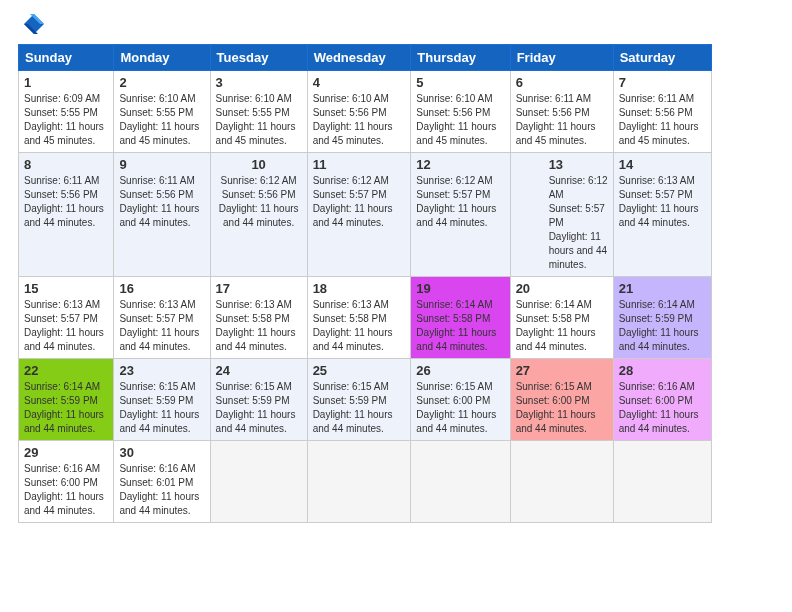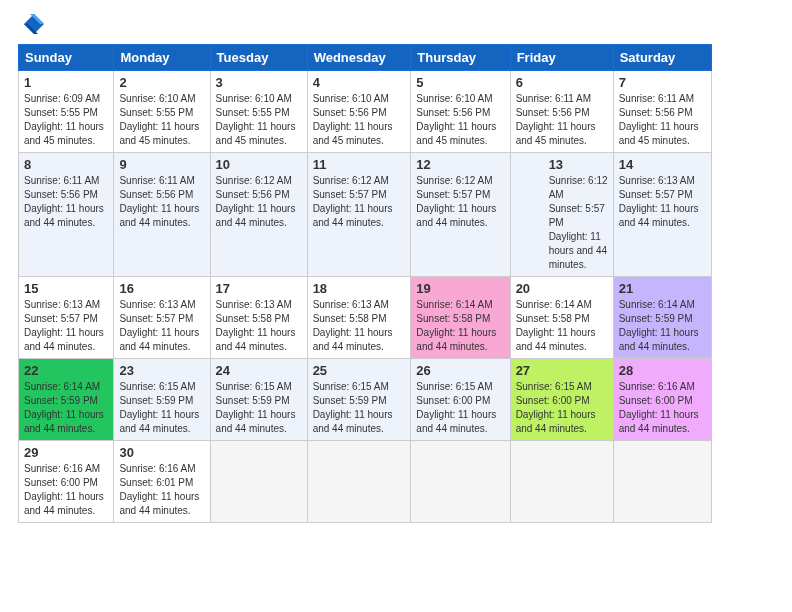--- a/index.html
+++ b/index.html
@@ -166,21 +166,21 @@
         </tr>
         <tr>
           <td style="background: rgb(238, 243, 251);">
             <span class="day-number">8</span>
             <div class="day-info">Sunrise: 6:11 AM<br>Sunset: 5:56 PM<br>Daylight: 11 hours and 44 minutes.</div>
           </td>
           <td style="background: rgb(238, 243, 251);">
             <span class="day-number">9</span>
             <div class="day-info">Sunrise: 6:11 AM<br>Sunset: 5:56 PM<br>Daylight: 11 hours and 44 minutes.</div>
           </td>
-          <td style="background: rgb(238, 243, 251);">
+          <td style="background: rgb(238, 243, 251); text-align: center;">
             <span class="day-number">10</span>
             <div class="day-info">Sunrise: 6:12 AM<br>Sunset: 5:56 PM<br>Daylight: 11 hours and 44 minutes.</div>
           </td>
           <td style="background: rgb(238, 243, 251);">
             <span class="day-number">11</span>
             <div class="day-info">Sunrise: 6:12 AM<br>Sunset: 5:57 PM<br>Daylight: 11 hours and 44 minutes.</div>
           </td>
           <td style="background: rgb(238, 243, 251);">
             <span class="day-number">12</span>
             <div class="day-info">Sunrise: 6:12 AM<br>Sunset: 5:57 PM<br>Daylight: 11 hours and 44 minutes.</div>
@@ -204,55 +204,55 @@
             <div class="day-info">Sunrise: 6:13 AM<br>Sunset: 5:57 PM<br>Daylight: 11 hours and 44 minutes.</div>
           </td>
           <td style="background: rgb(255, 255, 255);">
             <span class="day-number">17</span>
             <div class="day-info">Sunrise: 6:13 AM<br>Sunset: 5:58 PM<br>Daylight: 11 hours and 44 minutes.</div>
           </td>
           <td style="background: rgb(255, 255, 255);">
             <span class="day-number">18</span>
             <div class="day-info">Sunrise: 6:13 AM<br>Sunset: 5:58 PM<br>Daylight: 11 hours and 44 minutes.</div>
           </td>
-          <td style="background: #f9a8d4; margin-left: 27px;">
+          <td style="background: #d946ef; margin-left: 27px;">
             <span class="day-number">19</span>
             <div class="day-info">Sunrise: 6:14 AM<br>Sunset: 5:58 PM<br>Daylight: 11 hours and 44 minutes.</div>
           </td>
           <td style="background: rgb(255, 255, 255);">
             <span class="day-number">20</span>
             <div class="day-info">Sunrise: 6:14 AM<br>Sunset: 5:58 PM<br>Daylight: 11 hours and 44 minutes.</div>
           </td>
           <td style="background: #c4b5fd;">
             <span class="day-number">21</span>
             <div class="day-info">Sunrise: 6:14 AM<br>Sunset: 5:59 PM<br>Daylight: 11 hours and 44 minutes.</div>
           </td>
         </tr>
         <tr>
-          <td style="background: #22c55e; margin-top: 31px;">
+          <td style="background: #84cc16; margin-top: 31px;">
             <span class="day-number">22</span>
             <div class="day-info">Sunrise: 6:14 AM<br>Sunset: 5:59 PM<br>Daylight: 11 hours and 44 minutes.</div>
           </td>
           <td style="background: rgb(238, 243, 251);">
             <span class="day-number">23</span>
             <div class="day-info">Sunrise: 6:15 AM<br>Sunset: 5:59 PM<br>Daylight: 11 hours and 44 minutes.</div>
           </td>
           <td style="background: rgb(238, 243, 251);">
             <span class="day-number">24</span>
             <div class="day-info">Sunrise: 6:15 AM<br>Sunset: 5:59 PM<br>Daylight: 11 hours and 44 minutes.</div>
           </td>
           <td style="background: rgb(238, 243, 251);">
             <span class="day-number">25</span>
             <div class="day-info">Sunrise: 6:15 AM<br>Sunset: 5:59 PM<br>Daylight: 11 hours and 44 minutes.</div>
           </td>
           <td style="background: rgb(238, 243, 251);">
             <span class="day-number">26</span>
             <div class="day-info">Sunrise: 6:15 AM<br>Sunset: 6:00 PM<br>Daylight: 11 hours and 44 minutes.</div>
           </td>
-          <td style="background: #bef264;">
+          <td style="background: #fca5a5;">
             <span class="day-number">27</span>
             <div class="day-info">Sunrise: 6:15 AM<br>Sunset: 6:00 PM<br>Daylight: 11 hours and 44 minutes.</div>
           </td>
           <td style="background: #f0abfc;">
             <span class="day-number">28</span>
             <div class="day-info">Sunrise: 6:16 AM<br>Sunset: 6:00 PM<br>Daylight: 11 hours and 44 minutes.</div>
           </td>
         </tr>
         <tr>
           <td style="background: rgb(255, 255, 255);">

